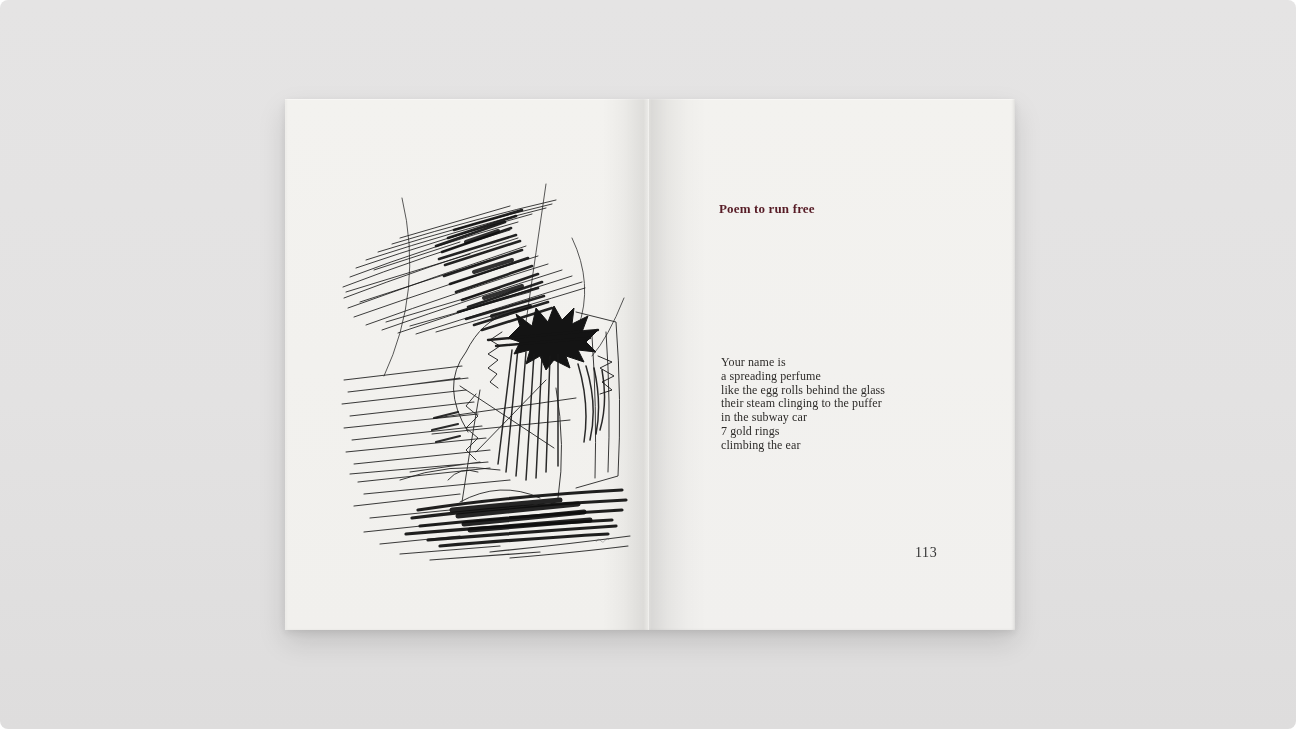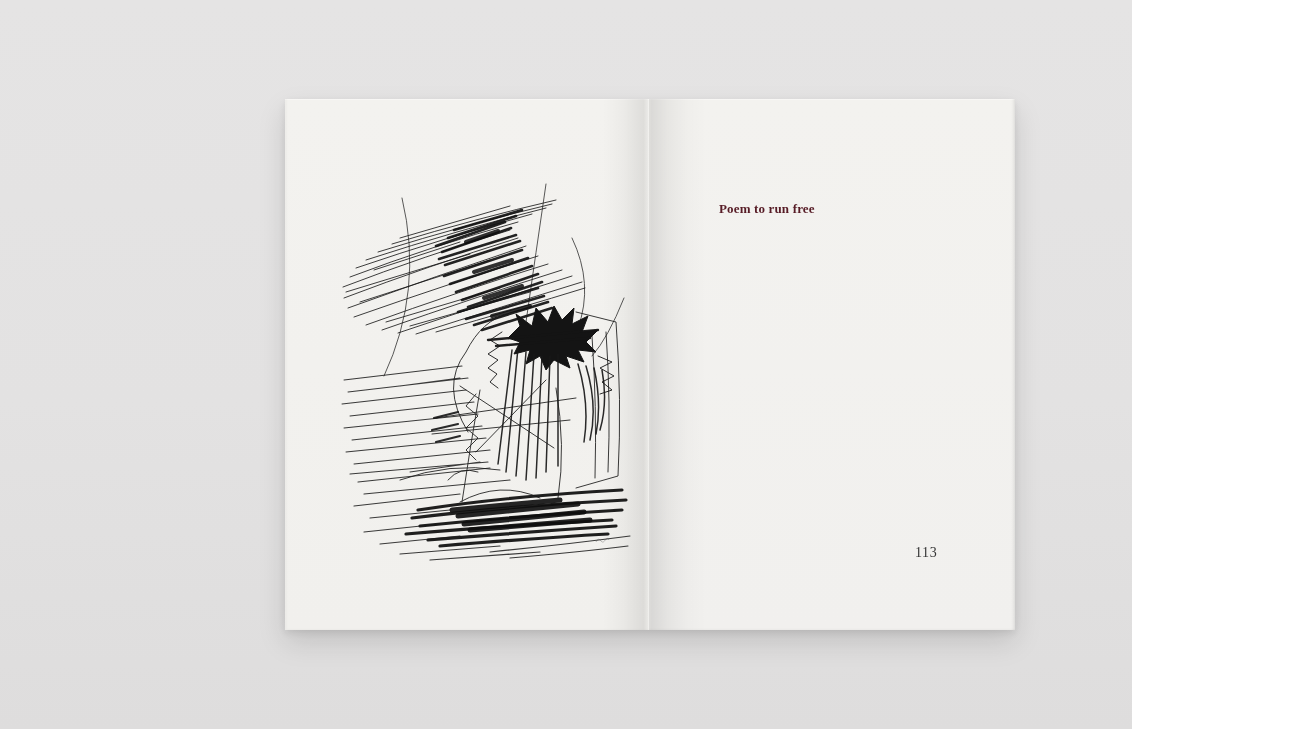--- a/index.html
+++ b/index.html
@@ -1,19 +1,20 @@
 <!DOCTYPE html>
 <html><head>
 <meta charset="utf-8">
 <style>
   html,body{margin:0;padding:0;}
   .stage{
-    position:relative;width:1132px;height:729px;overflow:hidden;
+    position:relative;width:1296px;height:729px;overflow:hidden;
     background:linear-gradient(180deg,#e5e4e4 0%,#e3e2e2 55%,#dedddd 100%);
     font-family:"Liberation Serif", serif;
+    border-radius:8px;
   }
   .book{
     position:absolute;left:285px;top:99px;width:730px;height:531px;
     display:flex;
     box-shadow:0 12px 26px rgba(0,0,0,.13),0 3px 7px rgba(0,0,0,.08);
   }
   .page{position:relative;height:531px;background:#f2f1ee;}
   .page.left{width:364px;background:linear-gradient(180deg,#f3f2ef 0%,#f1f0ed 100%);}
   .page.right{width:366px;background:linear-gradient(180deg,#f3f2ef 0%,#f1f0ee 100%);}
   
@@ -122,17 +123,26 @@
         <g stroke="#1a1a1a" fill="none" stroke-linecap="round" stroke-width="1.2" opacity=".85">
           <path d="M18,302 L150,288 M24,314 L170,300 M14,326 L120,314 M30,338 L110,330 M24,352 L100,344 M40,364 L120,356 M60,374 L160,366 M90,380 L200,372 M150,372 Q230,364 290,356 M170,378 Q240,372 288,366"></path>
         </g>
 
         <path stroke="#444" fill="none" stroke-width=".7" opacity=".45" d="M256,362 q2,-5 5,-1 q2,3 5,-2 q2,-2 3,1"></path>
       </svg>
     </div>
 
     <div class="page right">
       <h1 class="poem-title" style="color:#571c26">Poem to run free</h1>
+      <div class="poem" style="color:#2e2c2a">
+        <div class="poem-line">Your name is</div>
+        <div class="poem-line">a spreading perfume</div>
+        <div class="poem-line">like the egg rolls behind the glass</div>
+        <div class="poem-line">their steam clinging to the puffer</div>
+        <div class="poem-line">in the subway car</div>
+        <div class="poem-line">7 gold rings</div>
+        <div class="poem-line">climbing the ear</div>
+      </div>
       <div class="page-number" style="color:#333">113</div>
     </div>
 
   </div>
 </div>
 
 </body></html>

